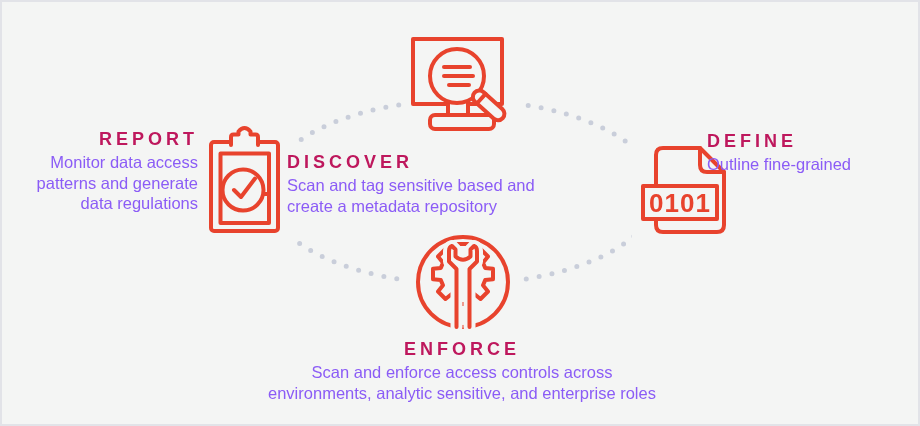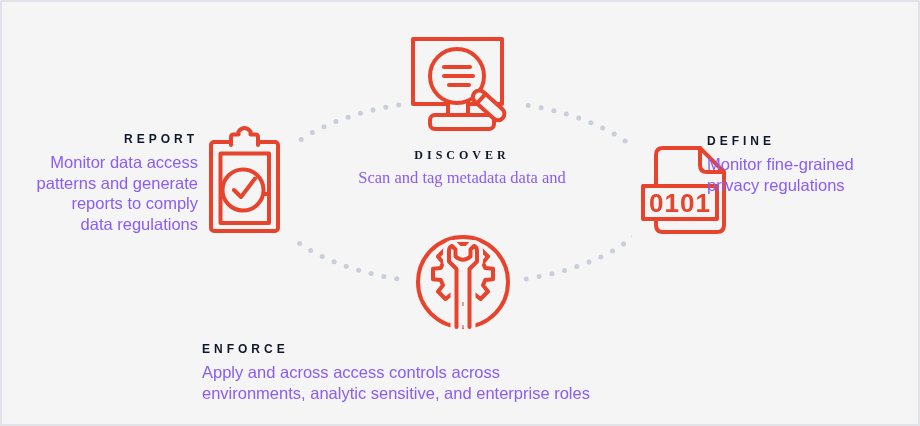--- a/index.html
+++ b/index.html
@@ -7,26 +7,26 @@
     position:relative;width:920px;height:426px;box-sizing:border-box;
     background:#F4F5F4;border:2px solid #E2E3E8;overflow:hidden;
   }
   #icons-layer{position:absolute;left:0;top:0;width:920px;height:426px;}
   .ic{stroke:#E8432D;stroke-width:4;fill:none;stroke-linejoin:round;stroke-linecap:round;}
   .bgfill{fill:#F4F5F4;}
   .mask{fill:#F4F5F4;stroke:none;}
   .dots{stroke:#C9CEDA;stroke-width:5;fill:none;stroke-dasharray:0 13;stroke-linecap:round;}
   .halo{stroke:#F4F5F4;stroke-width:12;fill:none;stroke-linejoin:round;stroke-linecap:round;}
   .stage{position:absolute;}
-  .h{font-weight:bold;font-size:12px;letter-spacing:4px;color:#0f172a;line-height:20px;margin-bottom:3px;}
+  .h{font-weight:bold;font-size:18px;letter-spacing:4px;color:#be185d;line-height:20px;margin-bottom:3px;}
   .d{font-size:16.5px;color:#8b5cf6;line-height:20.5px;}
   .report{left:6px;top:127px;width:190px;text-align:right;}
-  .discover{left:285px;top:143px;width:350px;text-align:center;font-family:Liberation Serif, serif;}
+  .discover{left:285px;top:150px;width:350px;text-align:left;}
   .define{left:705px;top:129px;width:178px;text-align:left;}
-  .enforce{left:200px;top:337px;width:520px;}
+  .enforce{left:200px;top:337px;width:520px;text-align:center;}
   .binary-text{font-family:"Liberation Sans",sans-serif;font-weight:bold;font-size:26px;letter-spacing:1px;fill:#E8432D;text-anchor:middle;}
 </style>
 </head>
 <body>
 
 <div id="diagram">
 
   <svg id="icons-layer" viewBox="0 0 920 426">
 
     <ellipse class="dots" cx="460" cy="190" rx="196" ry="92"></ellipse>
@@ -71,34 +71,33 @@
       <path class="ic bgfill gear" d="M454.9 249.8L455.7 242.0L466.3 242.0L467.1 249.8L472.3 252.0L478.5 247.0L486.0 254.5L481.0 260.7L483.2 265.9L491.0 266.7L491.0 277.3L483.2 278.1L481.0 283.3L486.0 289.5L478.5 297.0L472.3 292.0L467.1 294.2L466.3 302.0L455.7 302.0L454.9 294.2L449.7 292.0L443.5 297.0L436.0 289.5L441.0 283.3L438.8 278.1L431.0 277.3L431.0 266.7L438.8 265.9L441.0 260.7L436.0 254.5L443.5 247.0L449.7 252.0Z"></path>
       <path class="halo" d="M 454.5,325 V 267 L 447,259.5 V 249 Q 447,245 450,244 L 453.5,247.5 V 254.5 Q 461,261 468.5,254.5 V 247.5 L 472,244 Q 475,245 475,249 V 259.5 L 467.5,267 V 325"></path>
       <path class="ic" d="M 454.5,325 V 267 L 447,259.5 V 249 Q 447,245 450,244 L 453.5,247.5 V 254.5 Q 461,261 468.5,254.5 V 247.5 L 472,244 Q 475,245 475,249 V 259.5 L 467.5,267 V 325"></path>
     </g>
   </svg>
 
   <div class="stage report">
     <div class="h">REPORT</div>
     <div class="d">Monitor data access</div>
     <div class="d">patterns and generate</div>
-    <div class="d">reports to comply</div>
     <div class="d">data regulations</div>
   </div>
 
   <div class="stage discover">
     <div class="h">DISCOVER</div>
-    <div class="d">Scan and tag metadata data and</div>
+    <div class="d">Scan and tag sensitive based and</div>
+    <div class="d">create a metadata repository</div>
   </div>
 
   <div class="stage define">
     <div class="h">DEFINE</div>
-    <div class="d">Monitor fine-grained</div>
-    <div class="d">privacy regulations</div>
+    <div class="d">Outline fine-grained</div>
   </div>
 
   <div class="stage enforce">
     <div class="h">ENFORCE</div>
-    <div class="d">Apply and across access controls across</div>
+    <div class="d">Scan and enforce access controls across</div>
     <div class="d">environments, analytic sensitive, and enterprise roles</div>
   </div>
 
 </div>
 
 </body></html>

